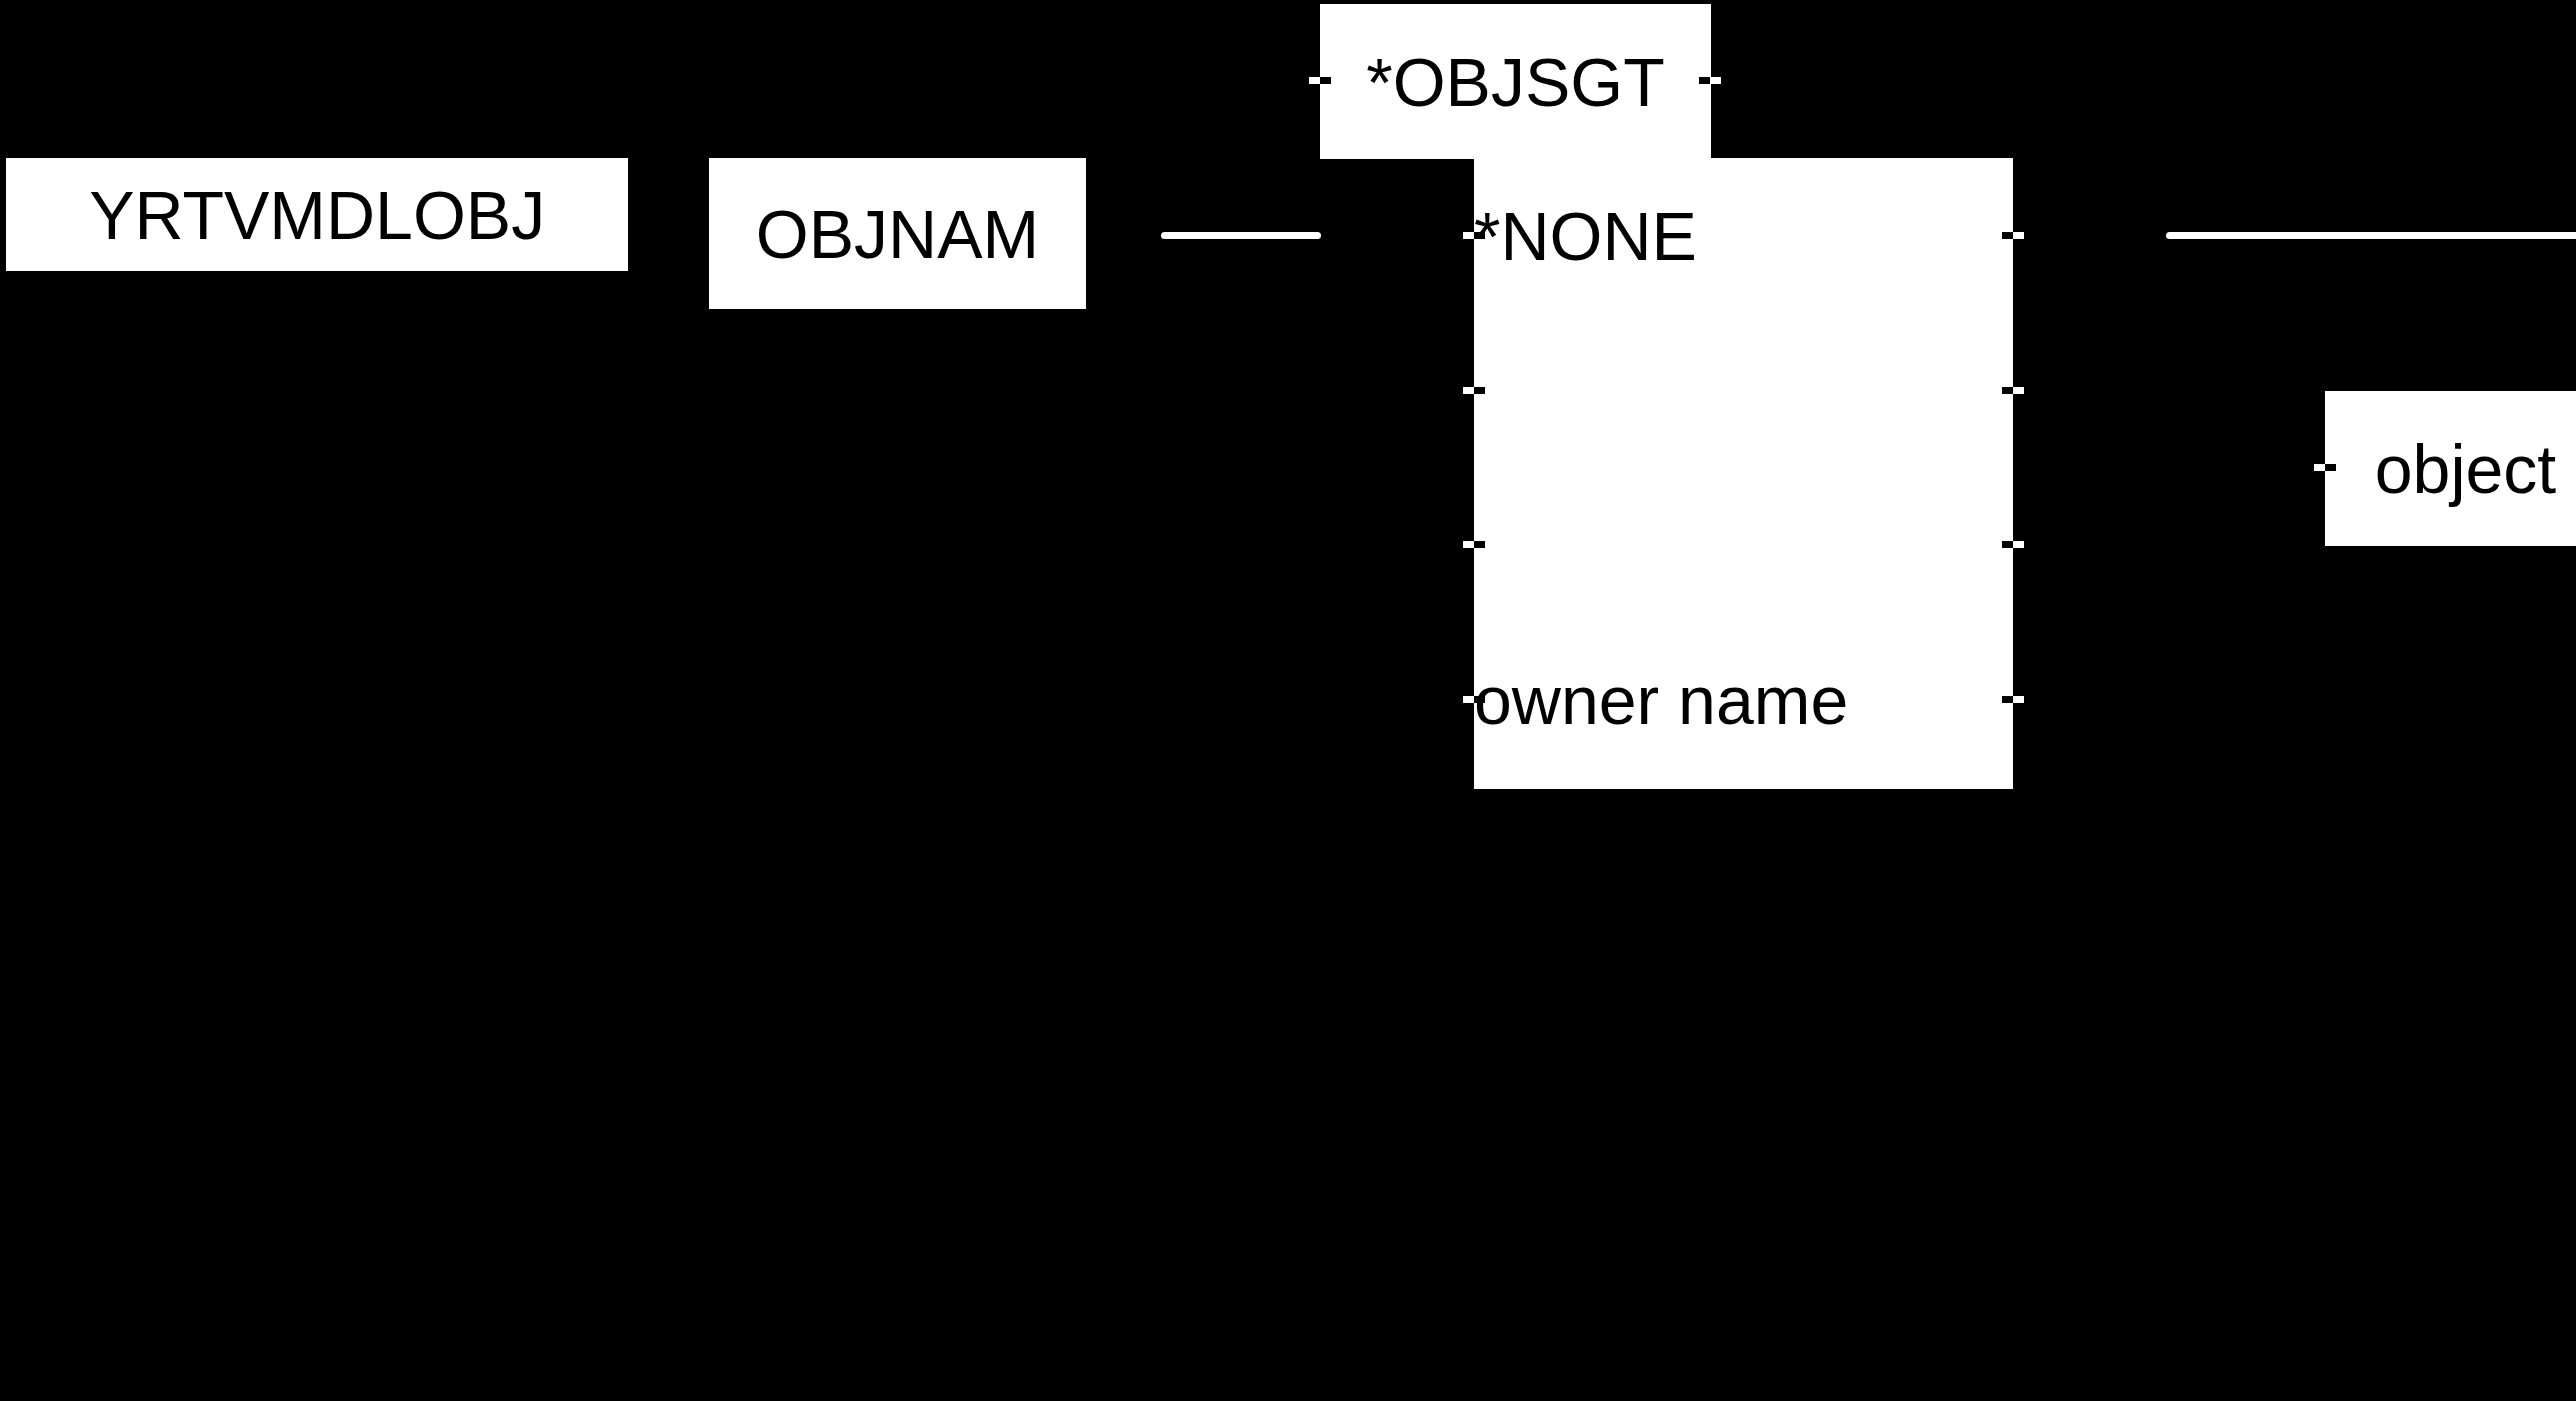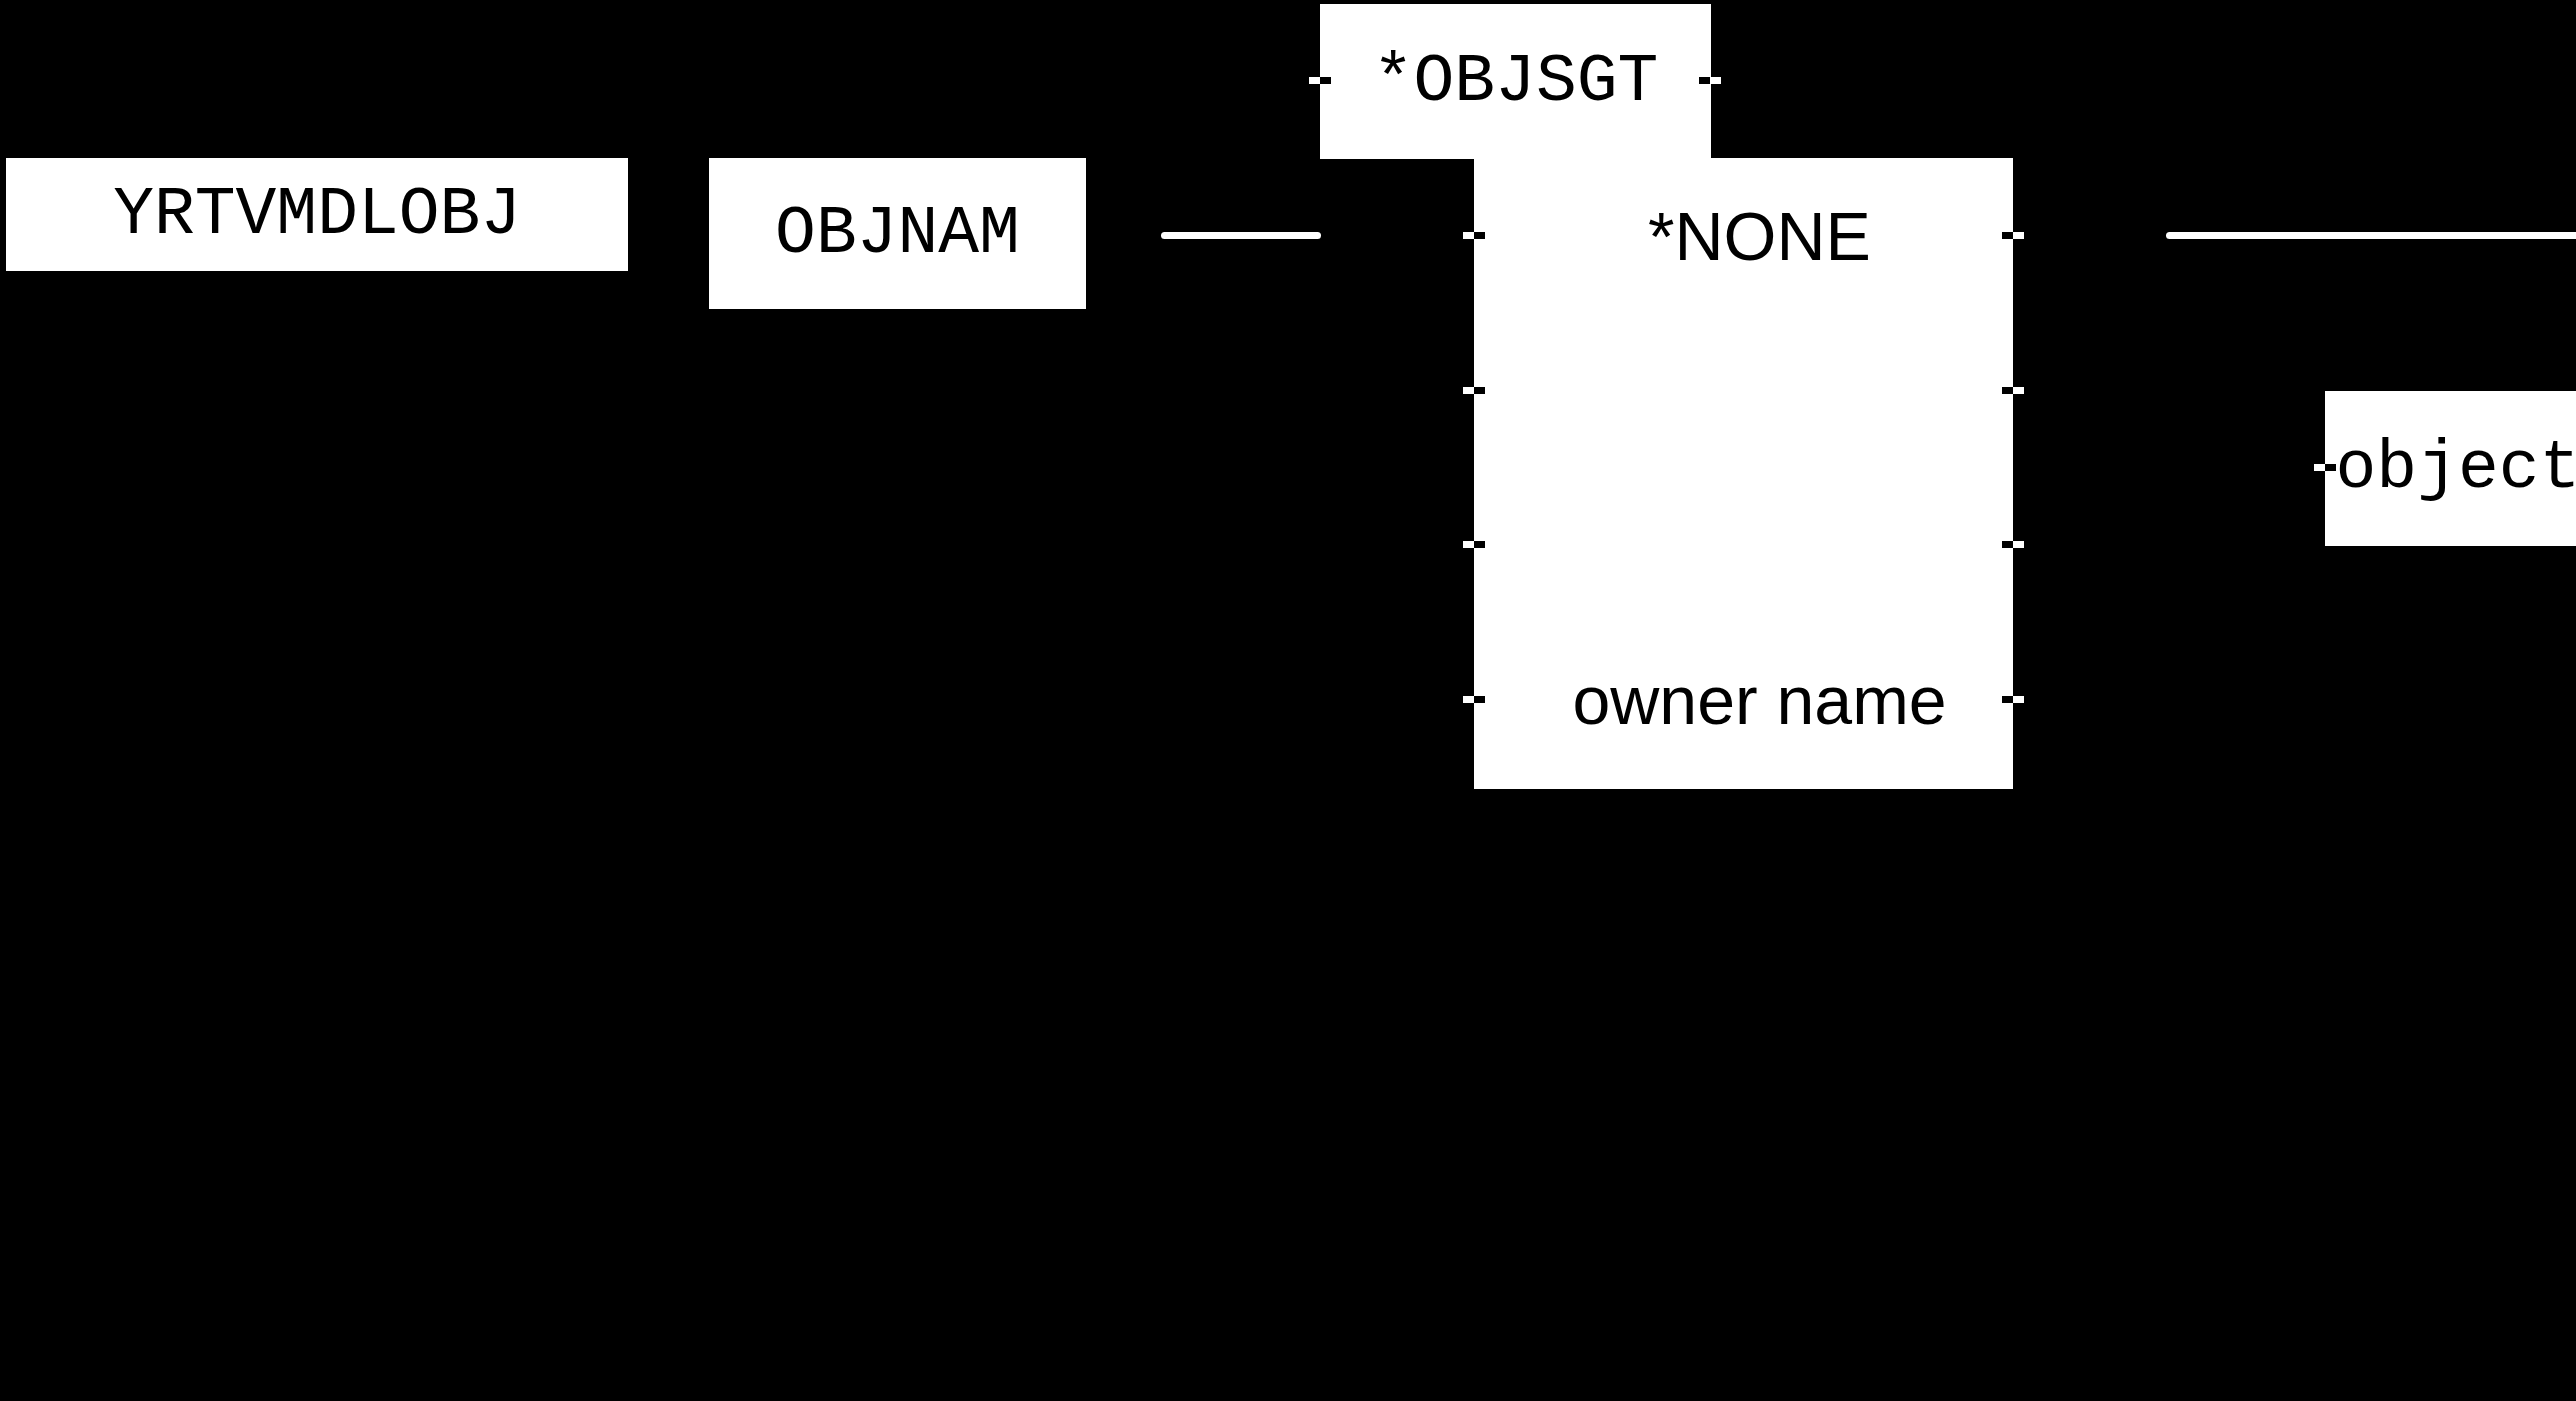--- a/index.html
+++ b/index.html
@@ -1,21 +1,21 @@
 <!DOCTYPE html>
 <html style="font-size:8.2px"><head>
 <meta charset="utf-8">
 <style>
   html,body{margin:0;padding:0;background:#000;}
   #stage{position:relative;width:3906px;height:1401px;background:#000;overflow:hidden;
          font-family:"Liberation Sans",sans-serif;color:#000;}
-  .box{position:absolute;background:#fff;display:flex;align-items:center;justify-content:center;font-family:Liberation Mono, monospace;}
+  .box{position:absolute;background:#fff;display:flex;align-items:center;justify-content:center;}
   .box span{font-size:68px;white-space:nowrap;}
   .stackbox{position:absolute;background:#fff;}
-  .row{position:absolute;left:0;width:100%;height:82px;display:flex;align-items:center;justify-content:center;padding-left:16px;}
+  .row{position:absolute;left:0;width:100%;height:82px;display:flex;align-items:center;justify-content:flex-start;}
   .row span{font-size:68px;white-space:nowrap;}
   .rail{position:absolute;height:7.2px;background:#fff;border-radius:3.6px;}
   .stubs{position:absolute;left:0;top:0;width:11.3px;height:7.2px;background:transparent;}
 
   #box-cmd{left:6.2px;top:158px;width:622px;height:113px;}
   #box-param{left:709px;top:158px;width:377px;height:151px;}
   #box-objsgt{left:1320px;top:4.1px;width:391px;height:155px;}
   #box-scope{left:1474px;top:158px;width:539px;height:631px;}
   #box-objname{left:2325px;top:391px;width:470px;height:155px;}
 

